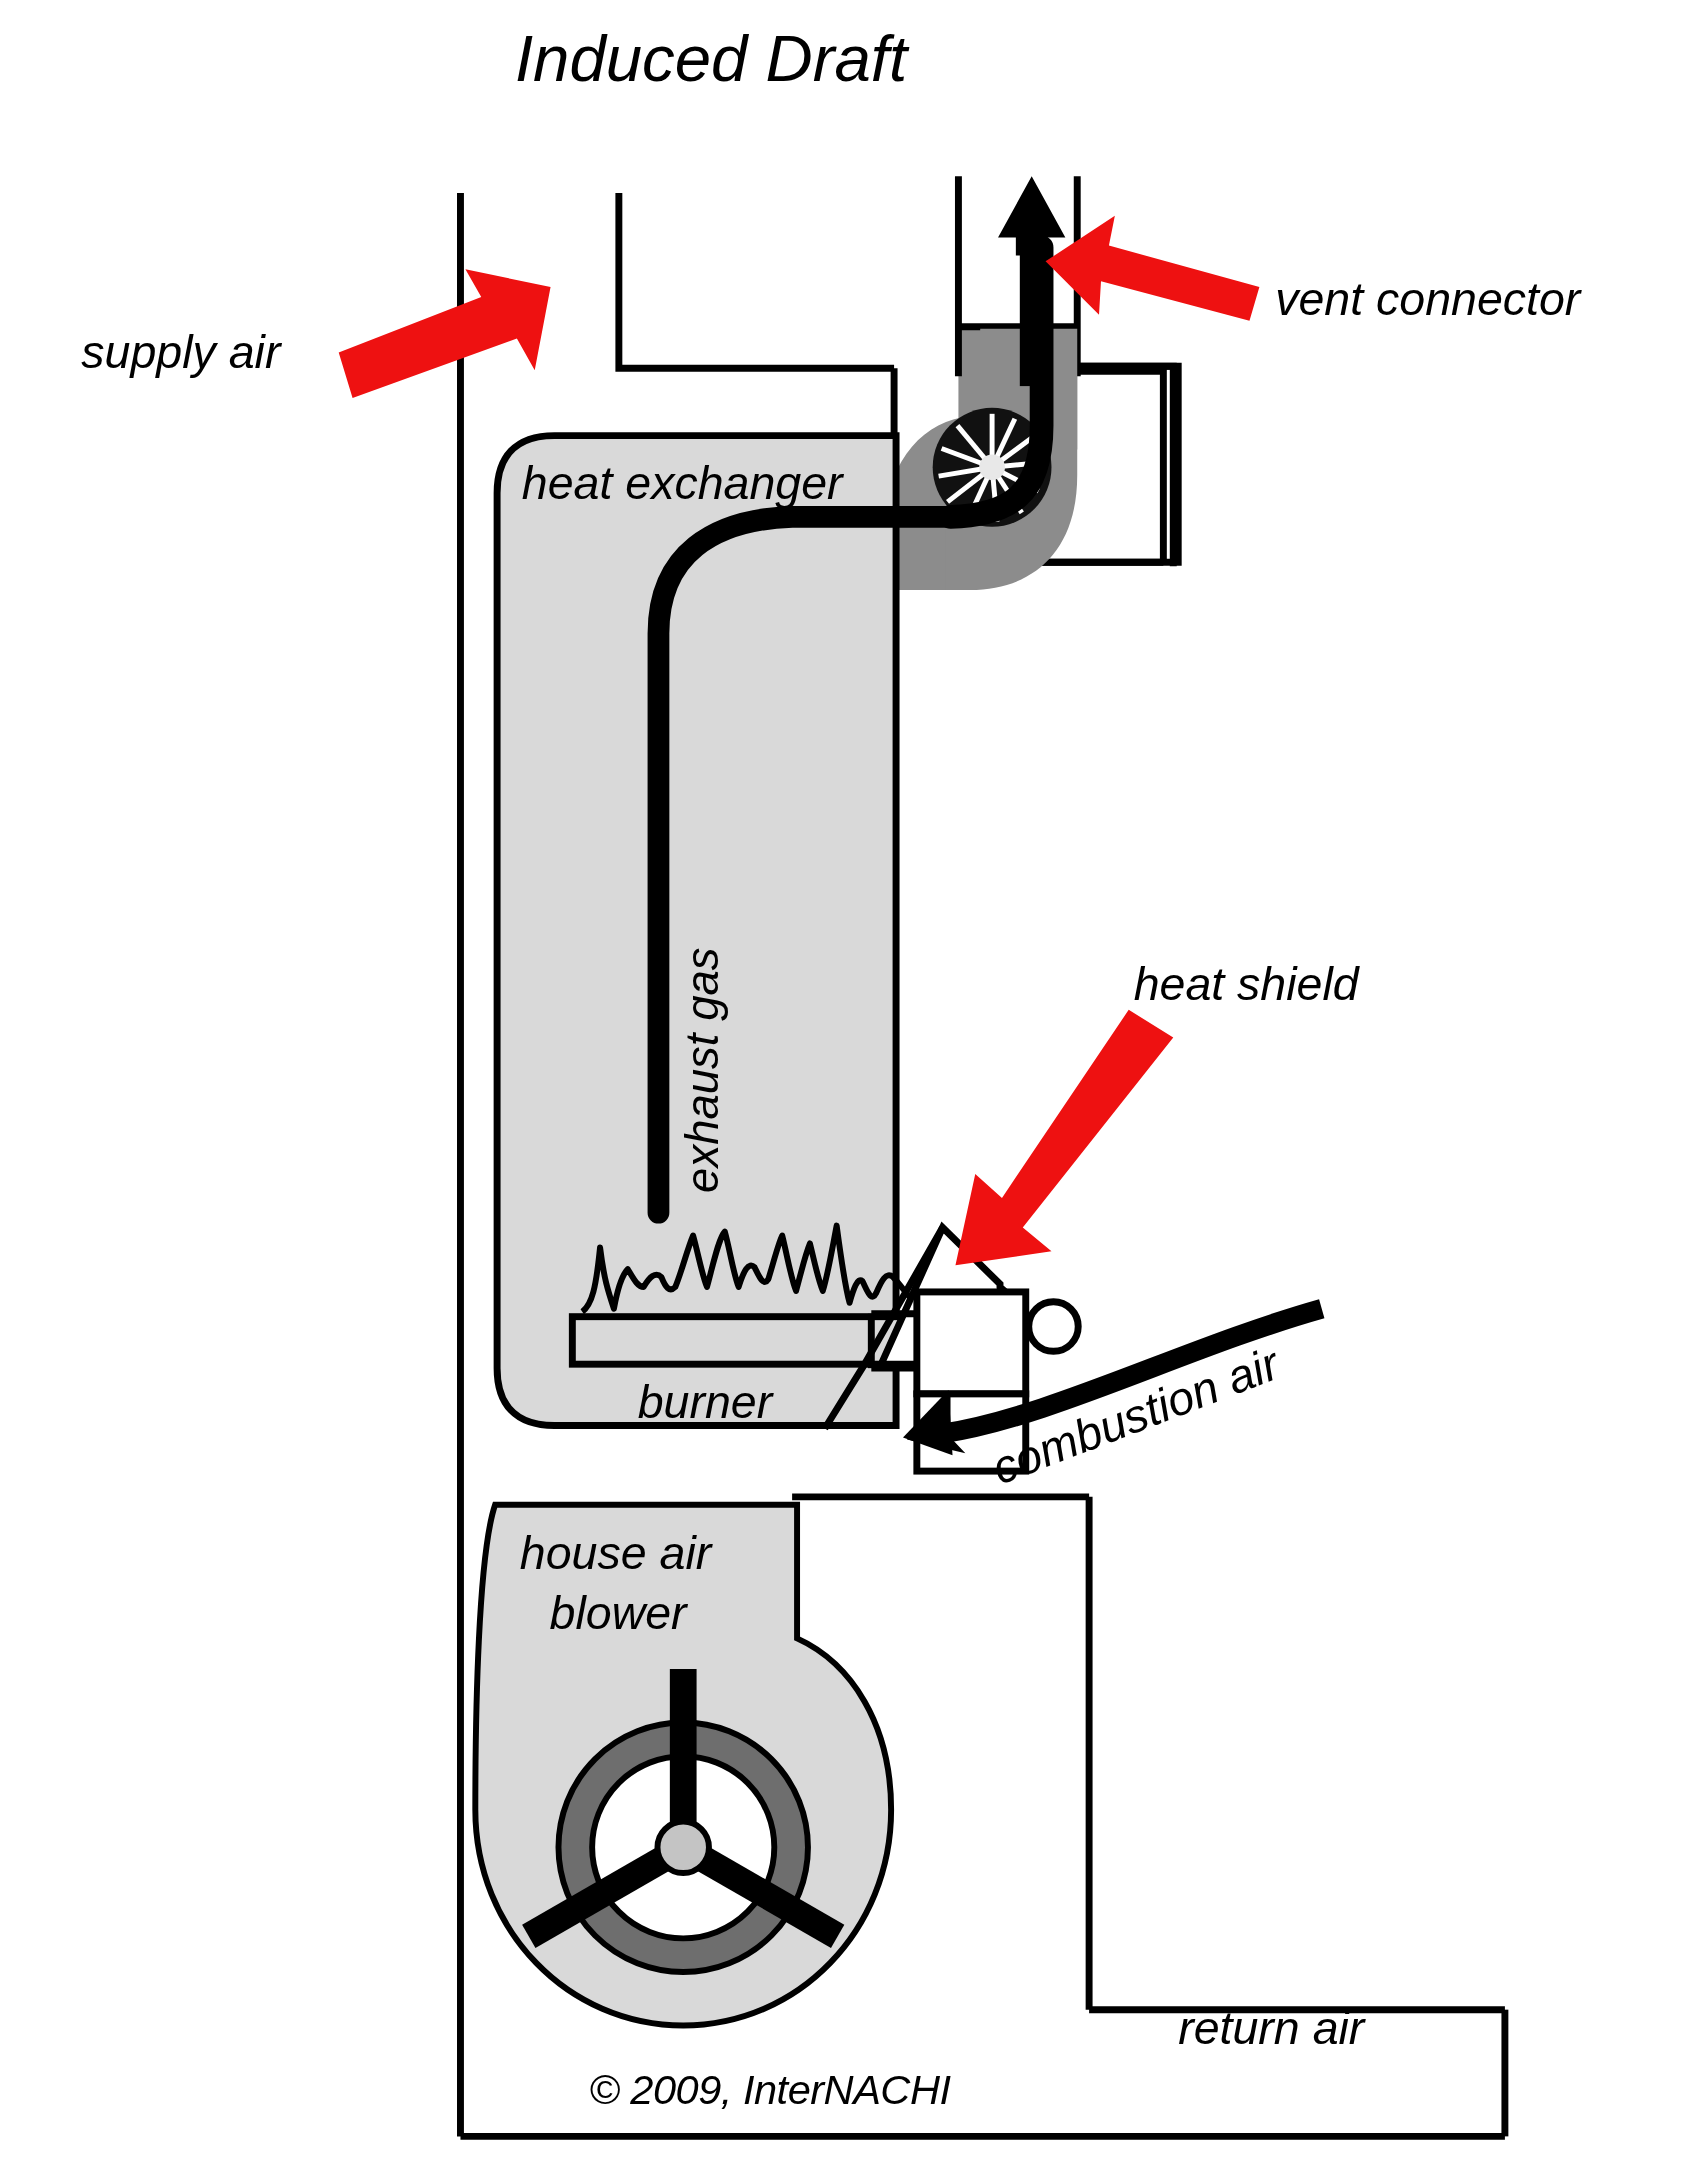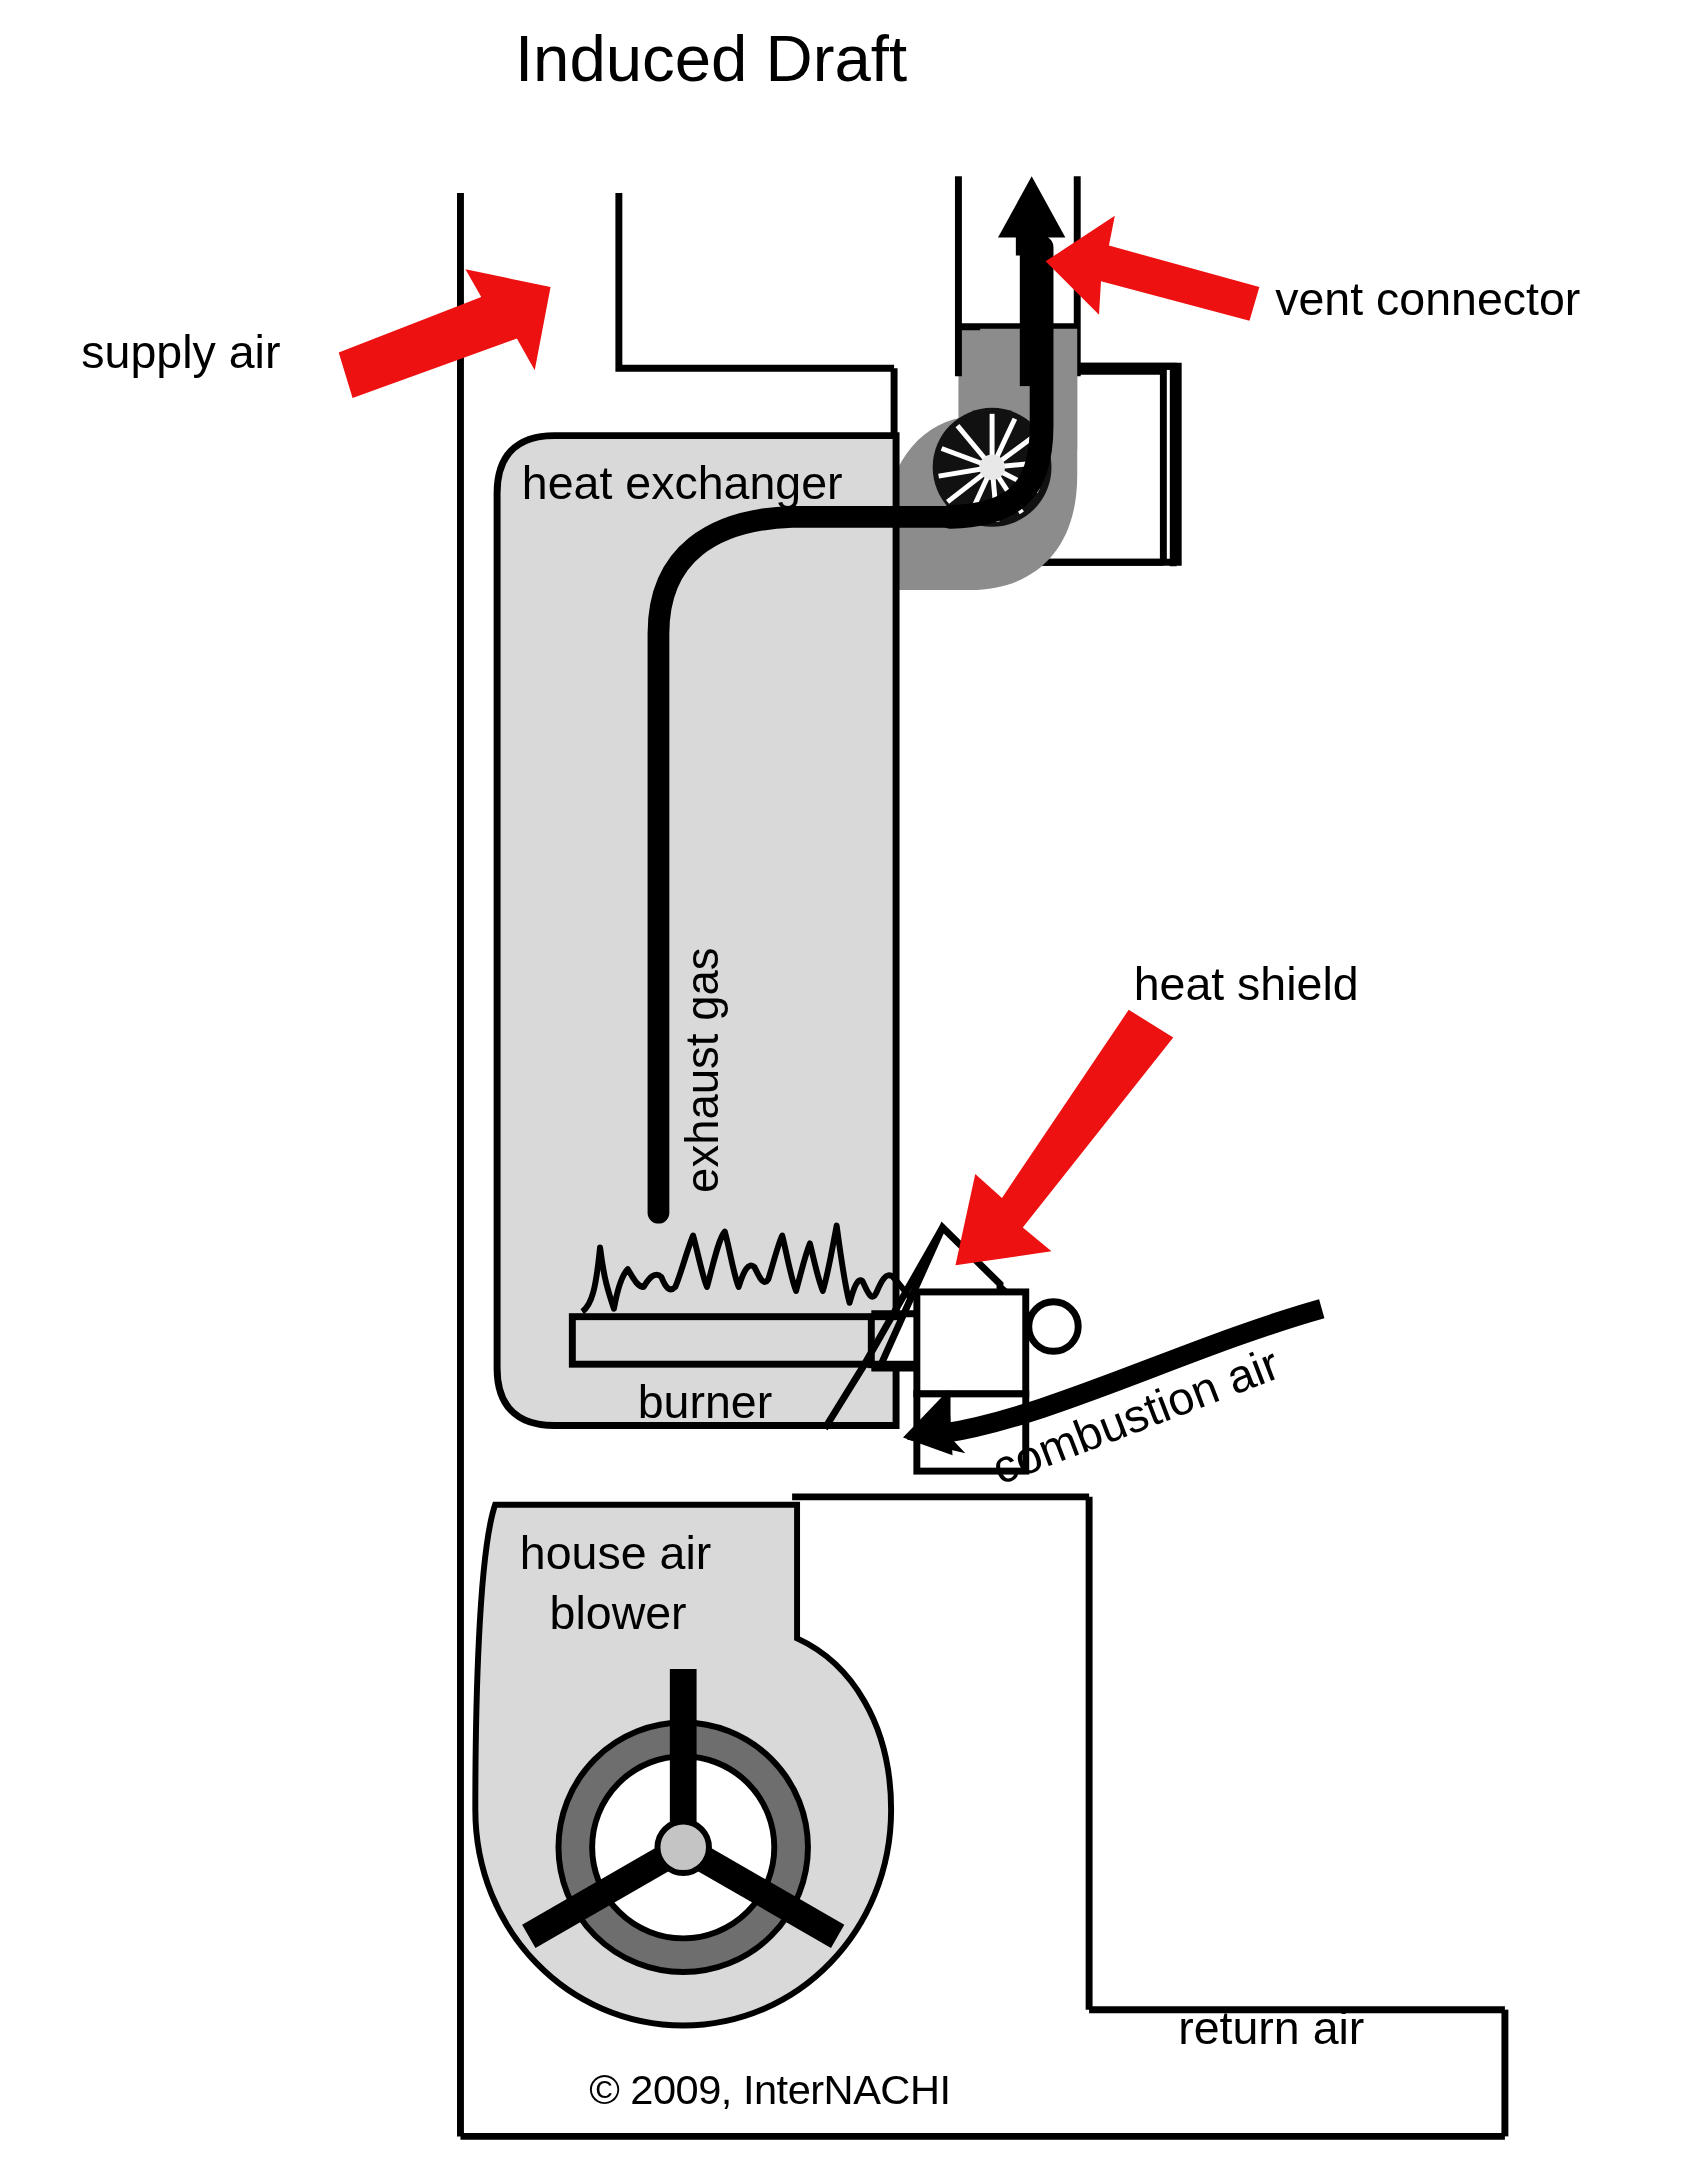--- a/index.html
+++ b/index.html
@@ -13,20 +13,21 @@
     height: 2174px;
     font-family: "Liberation Sans", "DejaVu Sans", sans-serif;
     color: #000000;
     overflow: hidden;
     position: relative;
   }
   #stage {
     position: relative;
     width: 1706px;
     height: 1810px;
+    font-style: italic;
   }
   #diagram {
     position: absolute;
     left: 0;
     top: 0;
     width: 1706px;
     height: 2174px;
     display: block;
   }
   .lbl {

